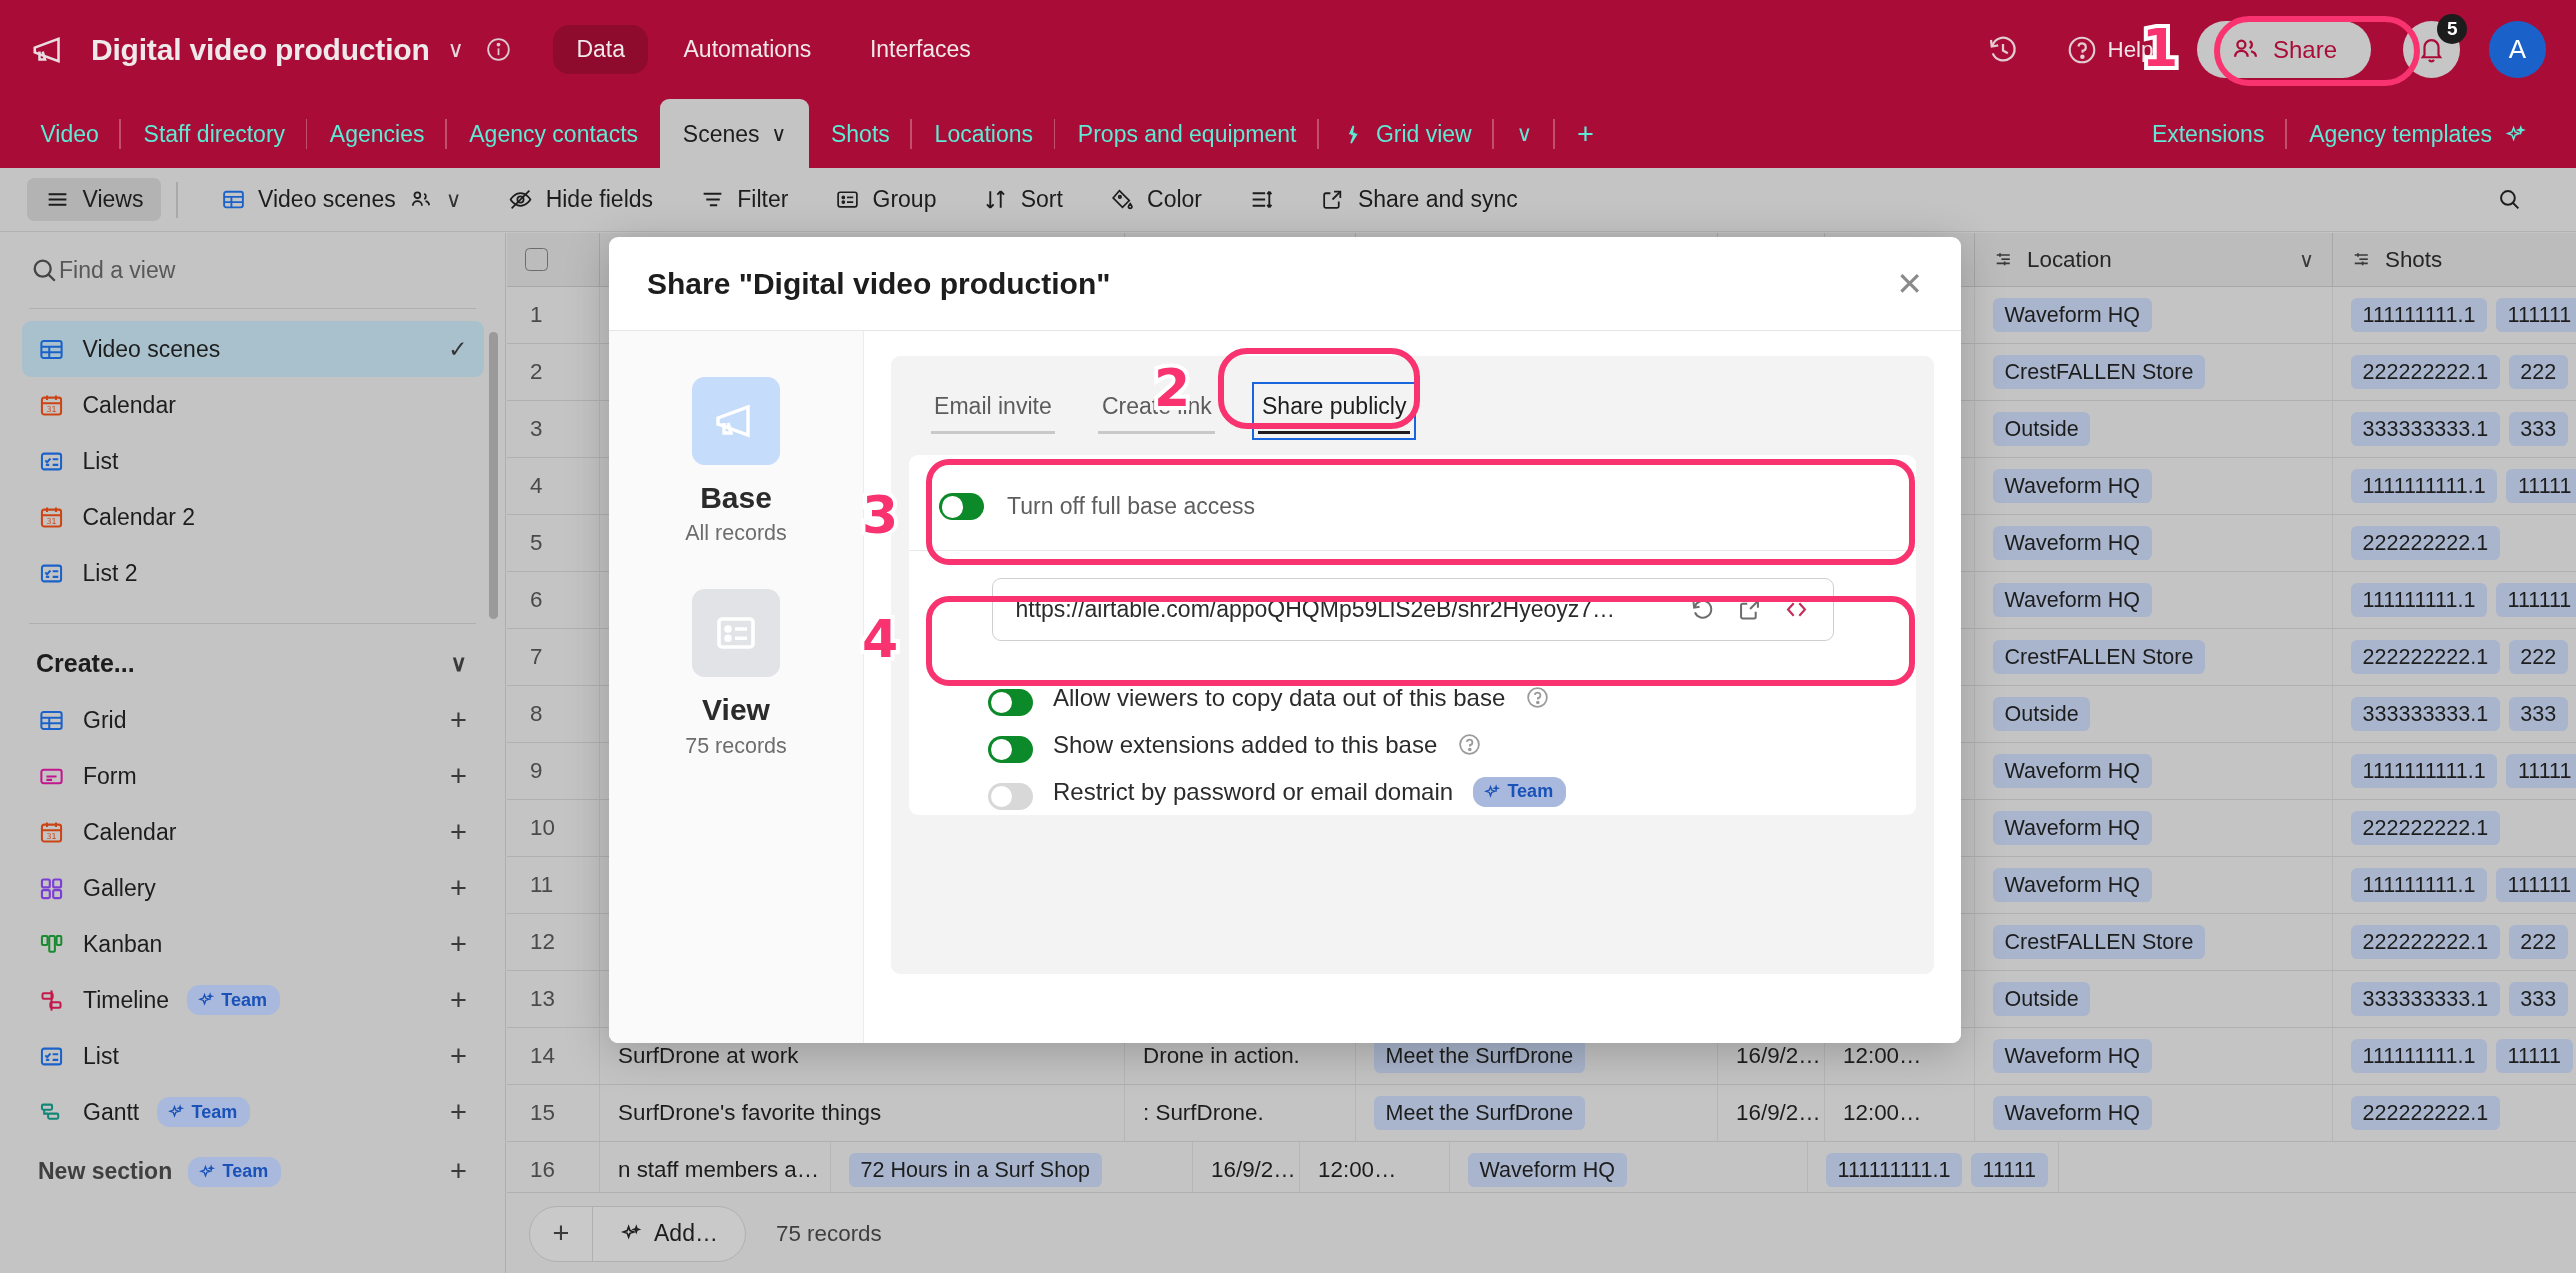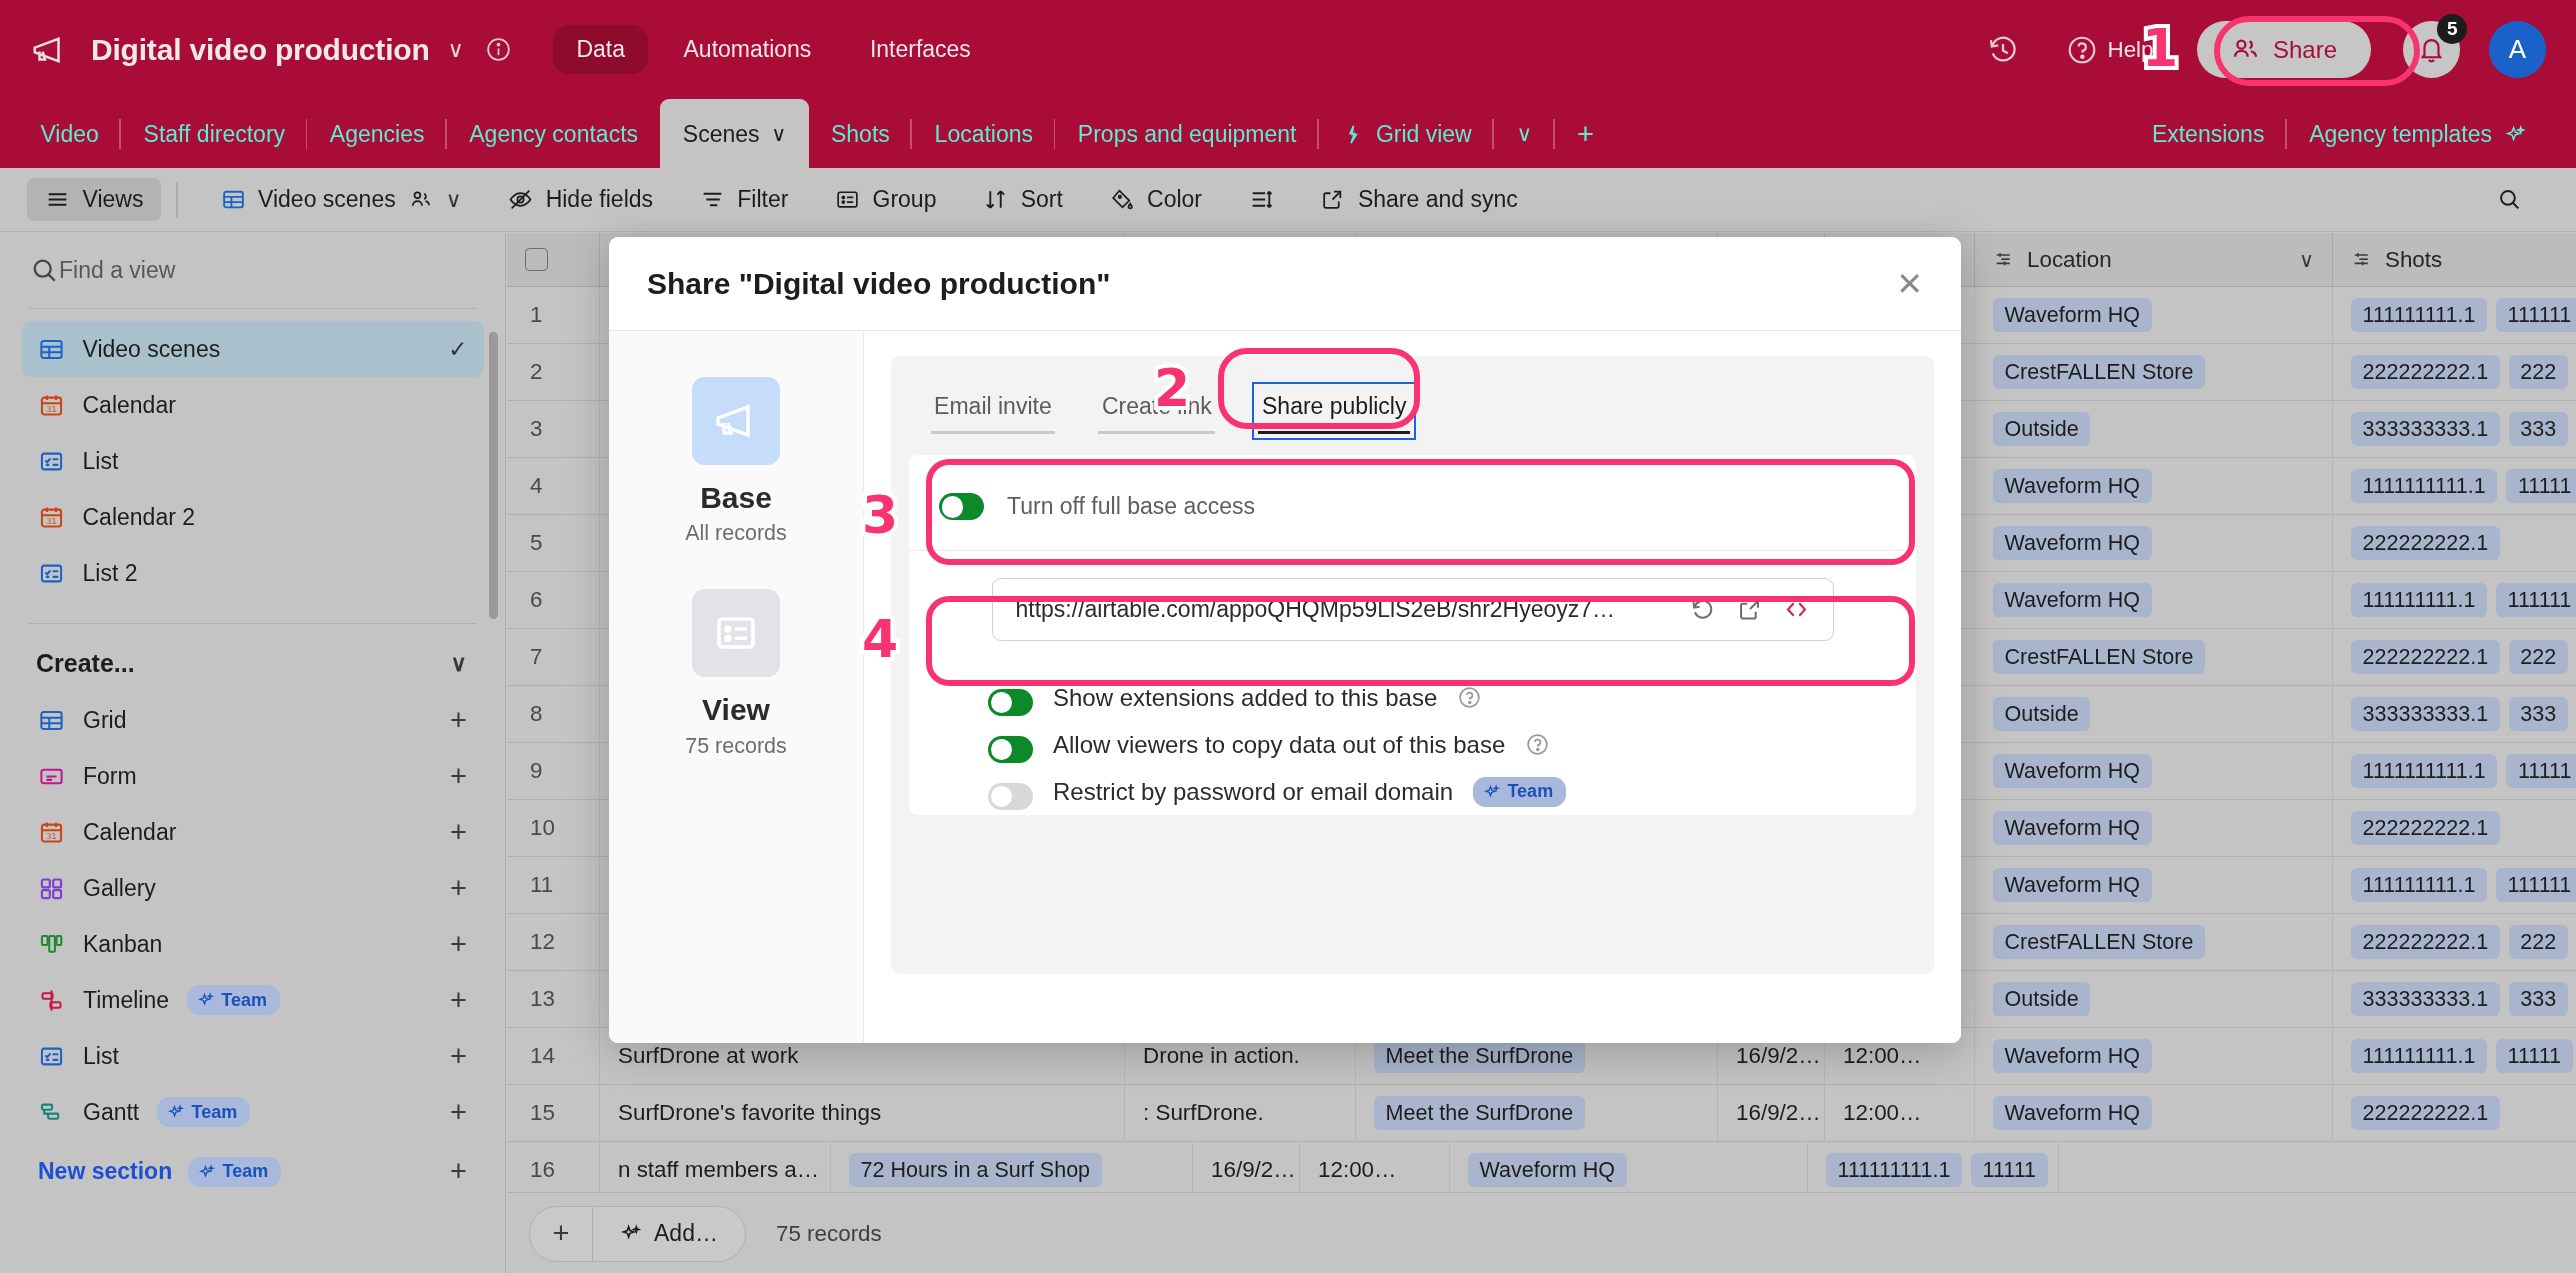--- a/index.html
+++ b/index.html
@@ -143,21 +143,21 @@
   .team-pill {
     background: #a8b9dd; color: #1a52b8; font-size: 18px; font-weight: bold;
     border-radius: 12.5px; padding: 4.5px 12.5px 4.5px 10px;
     display: inline-flex; align-items: center; gap: 6.3px;
   }
   .team-pill svg { width: 18px; height: 18px; flex: none; }
   .new-section {
     display: flex; align-items: center; gap: 16px;
     height: 56px; padding: 0 38px; margin-top: 3.6px;
   }
-  .new-section .nlabel { font-size: 23px; font-weight: bold; color: #1d4ed8; }
+  .new-section .nlabel { font-size: 23px; font-weight: bold; color: #404040; }
   .new-section .plus { margin-left: auto; font-size: 29px; color: #3a3a3a; font-weight: 300; }
   .side-scrollbar {
     position: absolute; right: 7.2px; top: 99px; width: 9px; height: 287px;
     background: #9a9a9a; border-radius: 4.5px;
   }
 
   
   .grid {
     position: absolute; left: 507px; top: 233px;
     width: 2069px; height: 1041px; background: #c4c4c4; overflow: hidden;
@@ -1026,32 +1026,32 @@
                     <path d="M14.5 6.5 L19.5 12 L14.5 17.5"></path>
                   </svg>
               </div>
             </div>
 
             <div class="opts">
               <div class="opt-row">
                 <div class="tog on">
                     <div class="knob"></div>
                   </div>
-                <span class="opt-label">Show extensions added to this base</span>
+                <span class="opt-label">Allow viewers to copy data out of this base</span>
                 <svg class="q-icon" viewBox="0 0 24 24" fill="none" stroke="currentColor" stroke-width="1.7">
                     <circle cx="12" cy="12" r="9"></circle>
                     <path d="M9.4 9.5a2.7 2.7 0 1 1 3 3.1v1.3"></path>
                     <circle cx="12.3" cy="16.8" r="0.9" fill="currentColor"></circle>
                   </svg>
               </div>
               <div class="opt-row">
                 <div class="tog on">
                     <div class="knob"></div>
                   </div>
-                <span class="opt-label">Allow viewers to copy data out of this base</span>
+                <span class="opt-label">Show extensions added to this base</span>
                 <svg class="q-icon" viewBox="0 0 24 24" fill="none" stroke="currentColor" stroke-width="1.7">
                     <circle cx="12" cy="12" r="9"></circle>
                     <path d="M9.4 9.5a2.7 2.7 0 1 1 3 3.1v1.3"></path>
                     <circle cx="12.3" cy="16.8" r="0.9" fill="currentColor"></circle>
                   </svg>
               </div>
               <div class="opt-row">
                 <div class="tog off">
                     <div class="knob"></div>
                   </div>

